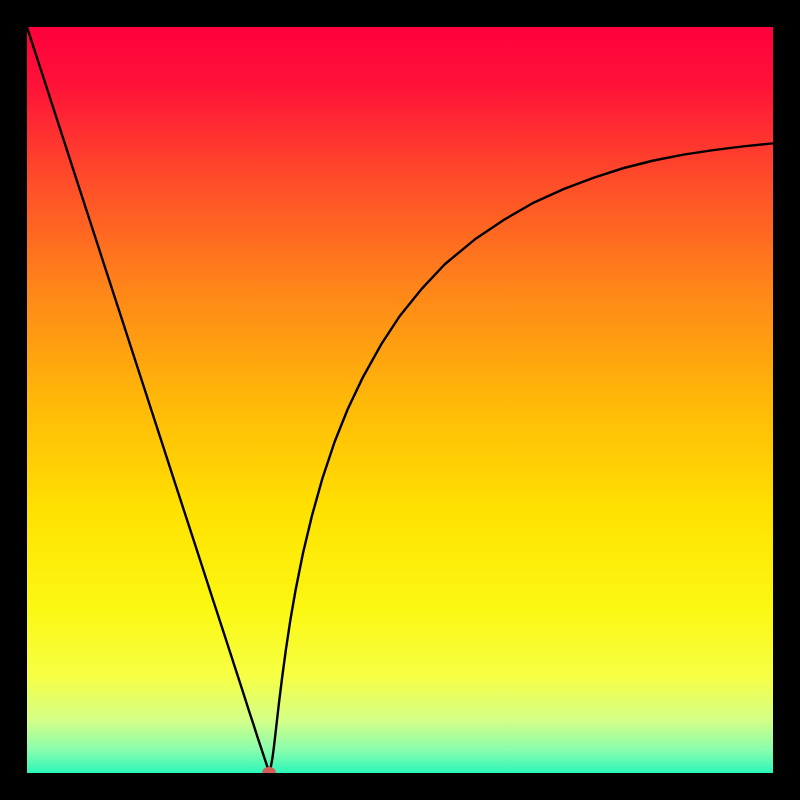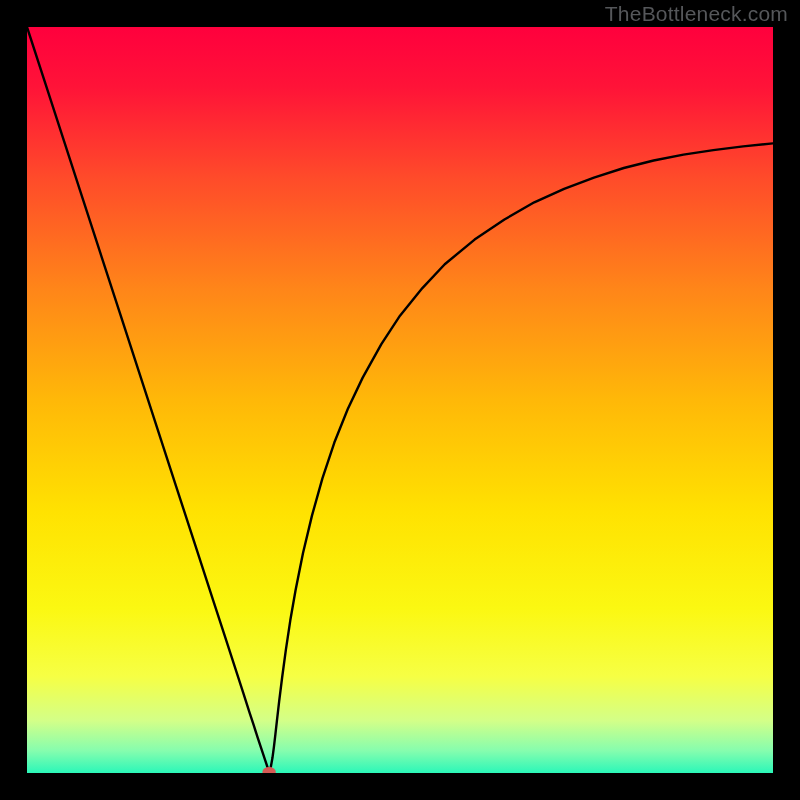--- a/index.html
+++ b/index.html
@@ -41,21 +41,20 @@
     top: 0;
     width: 746px;
     height: 746px;
     display: block;
   }
 </style>
 </head>
 <body>
 
 <div class="outer">
-  <div class="watermark">TheBottleneck.com</div>
   <div class="plot-frame">
     <svg class="plot-svg" viewBox="0 0 746 746" preserveAspectRatio="none">
       <defs>
         <linearGradient id="bg-grad" x1="0" y1="0" x2="0" y2="1">
             <stop offset="0.00%" stop-color="#ff003d"></stop>
             <stop offset="8.00%" stop-color="#ff1338"></stop>
             <stop offset="20.00%" stop-color="#ff4a2a"></stop>
             <stop offset="35.00%" stop-color="#ff8519"></stop>
             <stop offset="50.00%" stop-color="#ffb808"></stop>
             <stop offset="65.00%" stop-color="#ffe201"></stop>

